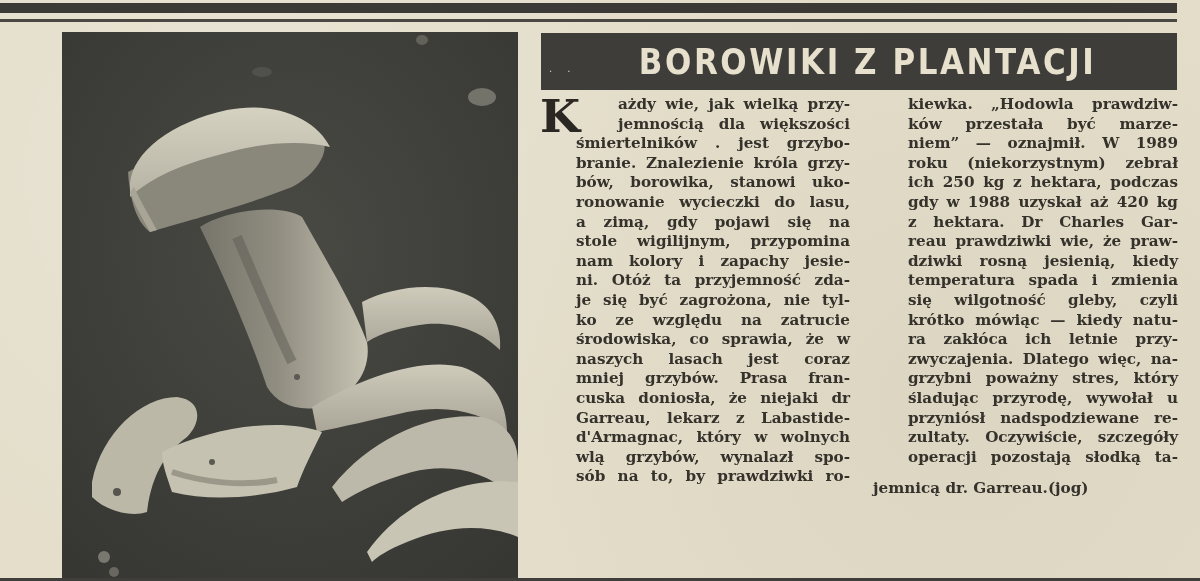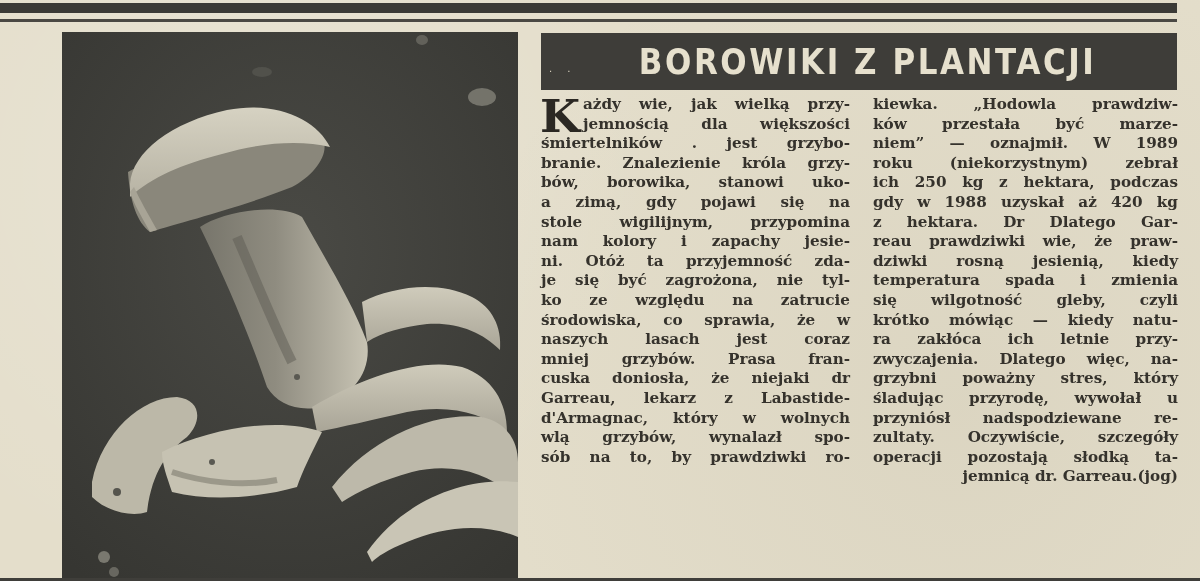--- a/index.html
+++ b/index.html
@@ -97,38 +97,40 @@
     }
     .col-1 { left: 541px; width: 309px; }
     .col-2 { left: 873px; width: 305px; }
     .line {
       display: block;
       white-space: nowrap;
       text-align: justify;
       text-align-last: justify;
       height: 19.6px;
       overflow: visible;
+      margin-left: 35px;
     }
     .line.indent { padding-left: 42px; }
     .dropcap {
       position: absolute;
       left: 0;
       top: 4px;
       font-family: "DejaVu Serif", "Liberation Serif", serif;
       font-weight: bold;
       font-size: 44px;
       line-height: 36px;
       color: #2b2823;
       transform: scaleX(1.05);
     }
     .signoff-line {
       display: flex;
-      justify-content: flex-end;
+      justify-content: flex-start;
       white-space: nowrap;
       height: 19.6px;
+      margin-top: 12px;
     }
     .signature {
     }
   </style>
 </head>
 <body>
 
 <div class="rule-thick"></div>
 <div class="rule-thin"></div>
 
@@ -188,20 +190,21 @@
   <span class="title-text">BOROWIKI Z PLANTACJI</span>
 </div>
 
 <div class="col col-1">
   <span class="dropcap">K</span>
   <span class="line indent">ażdy wie, jak wielką przy-</span>
   <span class="line indent">jemnością dla większości</span>
   <span class="line">śmiertelników . jest grzybo-</span>
   <span class="line">branie. Znalezienie króla grzy-</span>
   <span class="line">bów, borowika, stanowi uko-</span>
+  <span class="line">ronowanie wycieczki do lasu,</span>
   <span class="line">a zimą, gdy pojawi się na</span>
   <span class="line">stole wigilijnym, przypomina</span>
   <span class="line">nam kolory i zapachy jesie-</span>
   <span class="line">ni. Otóż ta przyjemność zda-</span>
   <span class="line">je się być zagrożona, nie tyl-</span>
   <span class="line">ko ze względu na zatrucie</span>
   <span class="line">środowiska, co sprawia, że w</span>
   <span class="line">naszych lasach jest coraz</span>
   <span class="line">mniej grzybów. Prasa fran-</span>
   <span class="line">cuska doniosła, że niejaki dr</span>
@@ -211,21 +214,21 @@
   <span class="line">sób na to, by prawdziwki ro-</span>
 </div>
 
 <div class="col col-2">
   <span class="line">kiewka. „Hodowla prawdziw-</span>
   <span class="line">ków przestała być marze-</span>
   <span class="line">niem” — oznajmił. W 1989</span>
   <span class="line">roku (niekorzystnym) zebrał</span>
   <span class="line">ich 250 kg z hektara, podczas</span>
   <span class="line">gdy w 1988 uzyskał aż 420 kg</span>
-  <span class="line">z hektara. Dr Dlatego Gar-</span>
+  <span class="line">z hektara. Dr Charles Gar-</span>
   <span class="line">reau prawdziwki wie, że praw-</span>
   <span class="line">dziwki rosną jesienią, kiedy</span>
   <span class="line">temperatura spada i zmienia</span>
   <span class="line">się wilgotność gleby, czyli</span>
   <span class="line">krótko mówiąc — kiedy natu-</span>
   <span class="line">ra zakłóca ich letnie przy-</span>
   <span class="line">zwyczajenia. Dlatego więc, na-</span>
   <span class="line">grzybni poważny stres, który</span>
   <span class="line">śladując przyrodę, wywołał u</span>
   <span class="line">przyniósł nadspodziewane re-</span>

